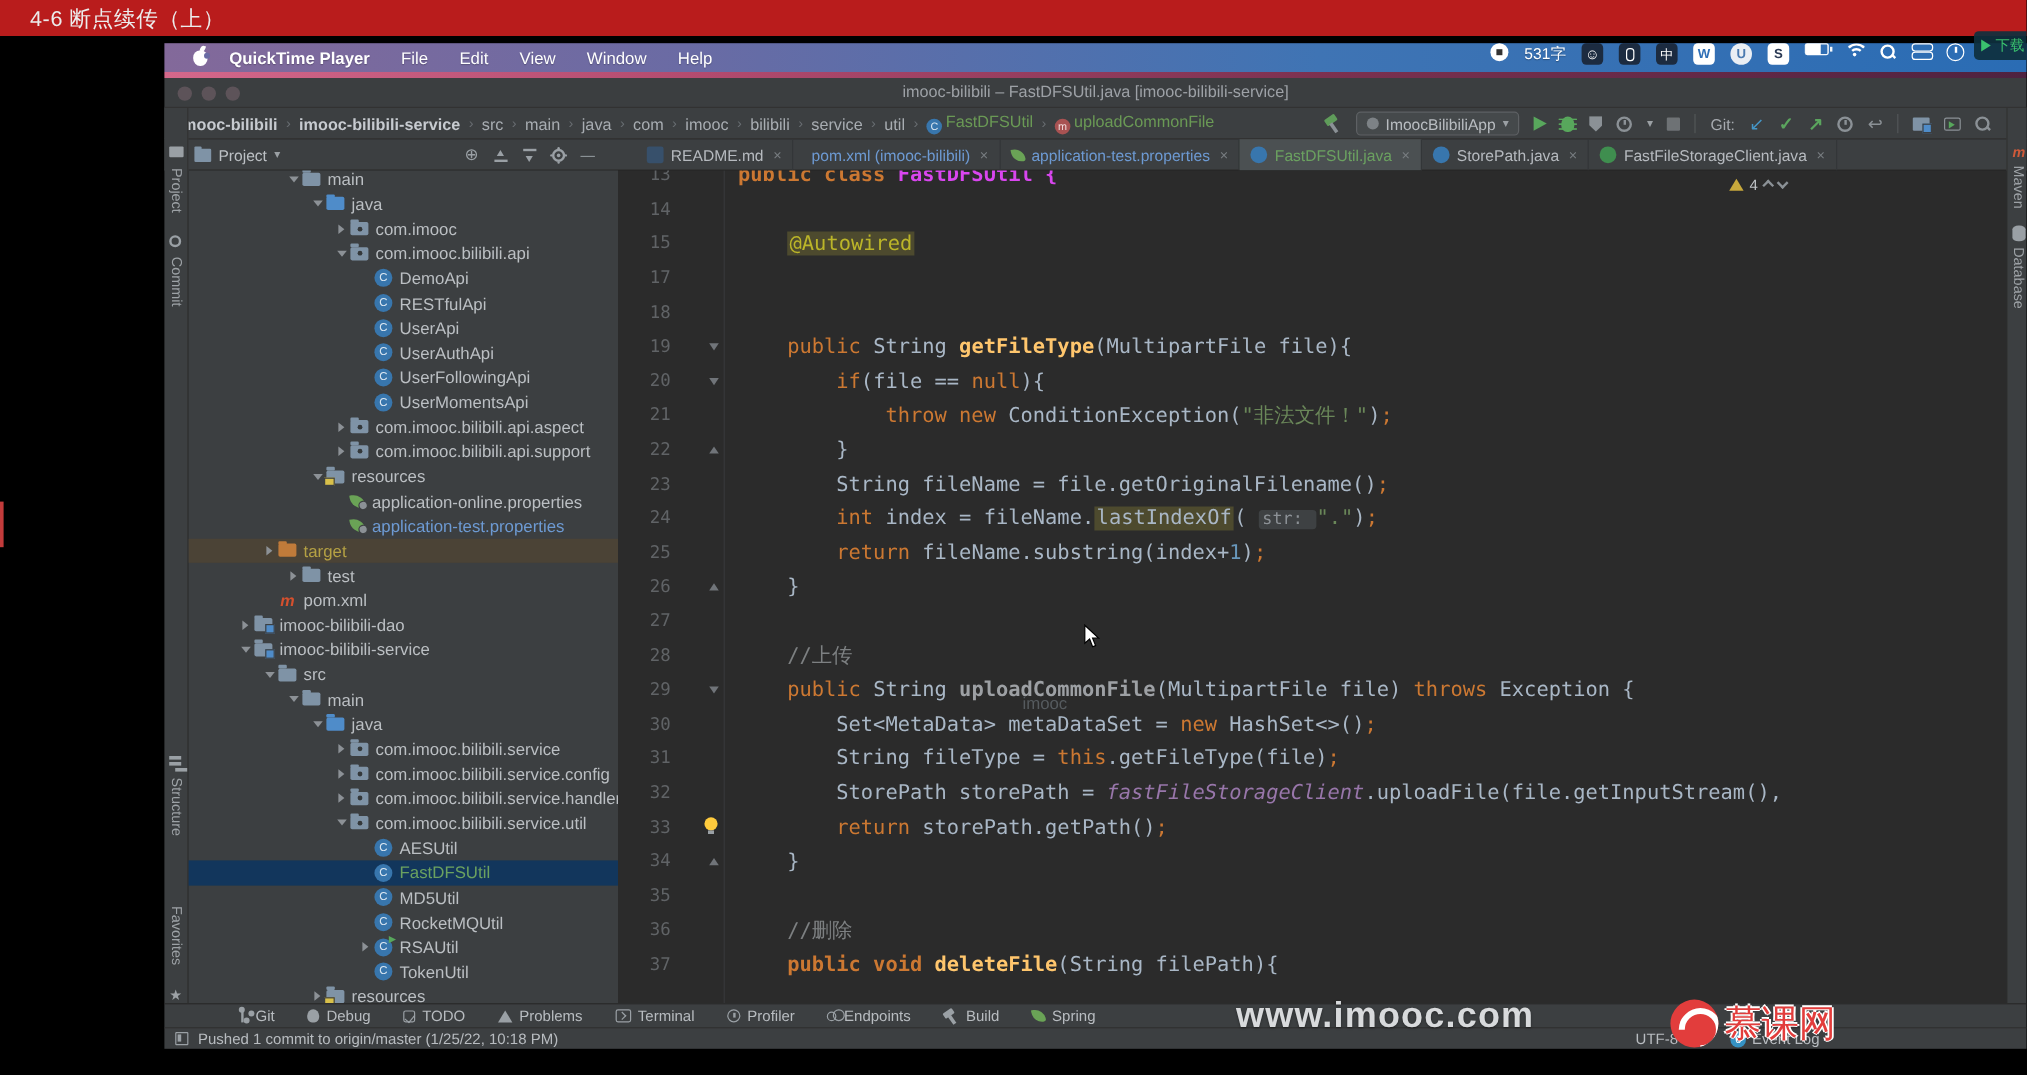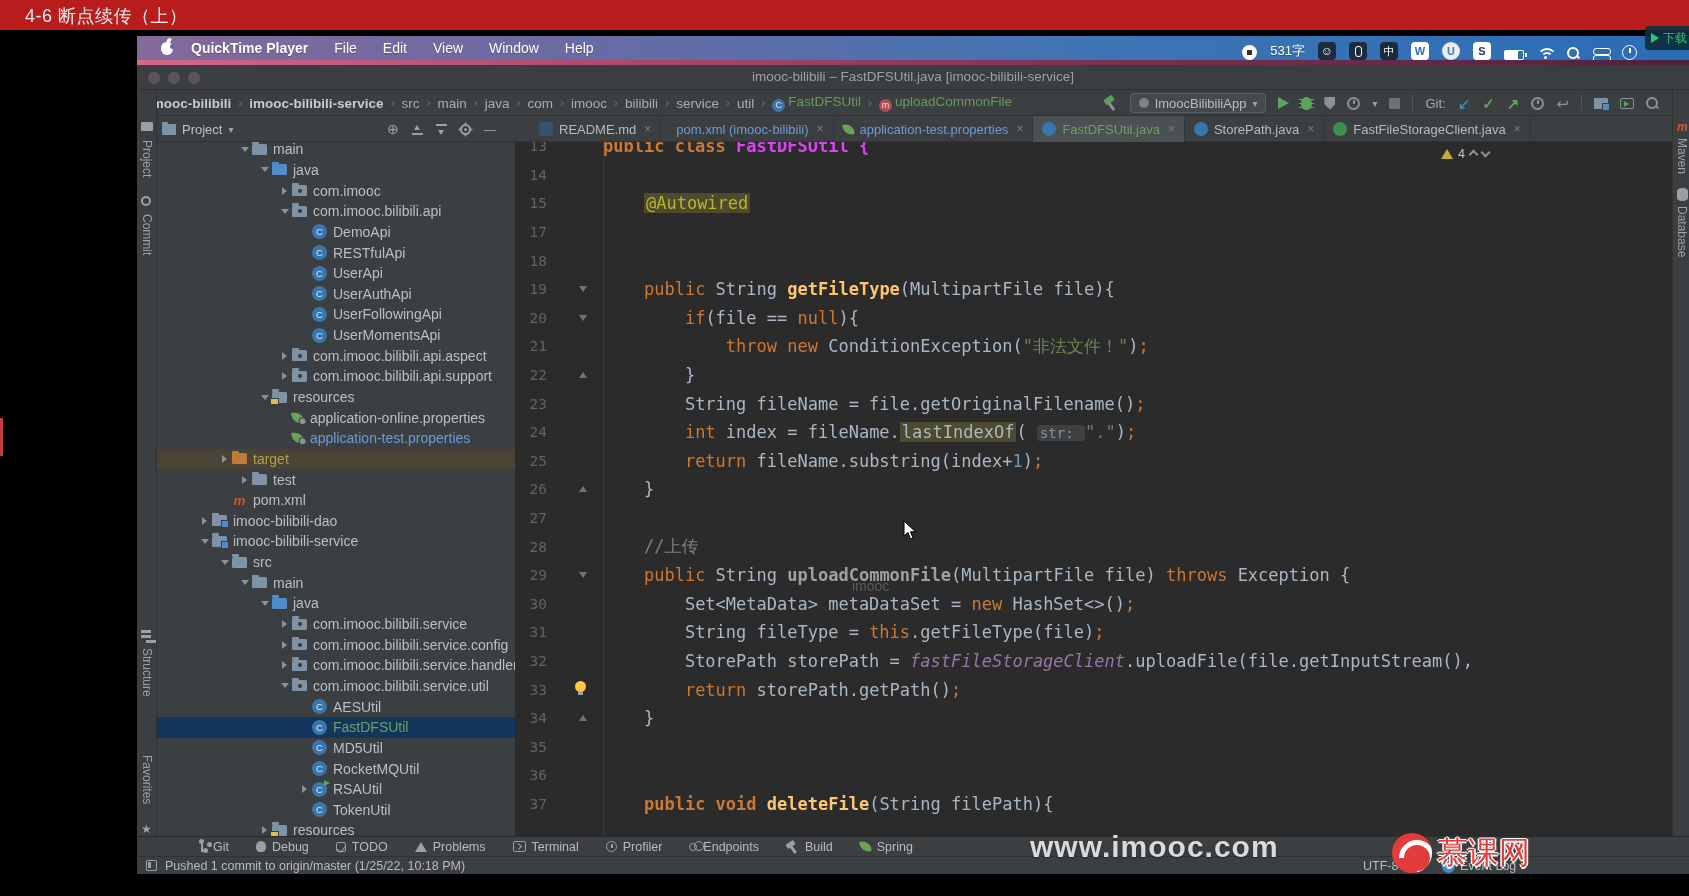--- a/index.html
+++ b/index.html
@@ -20,21 +20,21 @@
   
   #menubar{left:137px;top:36px;width:1552px;height:24px;
            background:linear-gradient(90deg,#83699a 0%,#6a6ba4 28%,#3f74b4 62%,#2a6cb4 100%);
            display:flex;align-items:center;color:#fff;font-size:14px;}
   #apple-logo{width:12px;height:13px;background:#fff;border-radius:45% 45% 48% 48%;margin-left:24px;position:relative;}
   #apple-logo::before{content:"";position:absolute;top:-4px;left:6px;width:4px;height:5px;background:#fff;border-radius:60% 0 60% 0;transform:rotate(20deg);}
   #apple-logo::after{content:"";position:absolute;top:2px;right:-2px;width:5px;height:5px;background:#6a6ba4;border-radius:50%;}
   #menu-items{display:flex;align-items:center;margin-left:18px;gap:26px;}
   .menu-item{white-space:nowrap;text-shadow:0 1px 1px rgba(0,0,0,.25);}
   .menu-item.appname{font-weight:bold;}
-  #menu-status{position:absolute;right:52px;top:0;height:24px;display:flex;align-items:flex-end;gap:13px;}
+  #menu-status{position:absolute;right:52px;top:0;height:24px;display:flex;align-items:flex-start;gap:13px;}
   .mchip{height:18px;min-width:18px;border-radius:4px;background:rgba(20,20,25,.75);display:flex;align-items:center;justify-content:center;color:#fff;font-size:11px;padding:0 2px;}
   .char-count-label{font-size:13px;color:#fff;text-shadow:0 1px 1px rgba(0,0,0,.3);}
   .record-stop-icon{width:15px;height:15px;border-radius:50%;background:#fff;position:relative;}
   .record-stop-icon::after{content:"";position:absolute;left:5px;top:5px;width:5px;height:5px;background:#333;}
   .emoji-icon::after{content:"☺";font-size:12px;}
   .mic-icon::after{content:"";width:5px;height:9px;border:1.5px solid #fff;border-radius:3px;display:block;}
   .wps-icon{background:#fff;}.wps-icon::after{content:"W";color:#2f6fb7;font-weight:bold;font-size:11px;}
   .u-browser-icon{border-radius:50%;background:#e9eef4;}.u-browser-icon::after{content:"U";color:#4a7ab0;font-weight:bold;font-size:11px;}
   .sogou-icon{background:#fff;}.sogou-icon::after{content:"S";color:#2b3a55;font-weight:bold;font-size:11px;}
   .battery-icon{width:20px;height:10px;border:1.5px solid rgba(255,255,255,.95);border-radius:2px;position:relative;background:linear-gradient(90deg,#fff 0 70%,transparent 70%);}
@@ -158,21 +158,21 @@
   .t-target{--c:#c07b3a;}
   .t-class,.t-class-run{width:15px;height:15px;border-radius:50%;background:#3876ad;color:#dbe7f2;font-size:9.5px;display:flex;align-items:center;justify-content:center;}
   .t-class-run::before{content:"";position:absolute;right:-3px;top:-2px;border-left:6px solid #58a75c;border-top:3.5px solid transparent;border-bottom:3.5px solid transparent;}
   .t-spring{width:12px;height:12px;background:#6aa356;border-radius:0 11px 2px 11px;transform:rotate(-10deg);}
   .t-spring::after{content:"";position:absolute;right:-2px;bottom:-2px;width:6px;height:6px;border-radius:50%;background:#8b9196;border:1px solid #3c3f41;}
   .t-maven{color:#d4502e;font-weight:bold;font-size:13.5px;font-style:italic;width:15px;text-align:center;line-height:13px;}
 
   
   #editor{left:515px;top:142px;width:1157px;height:694px;background:#2b2b2b;overflow:hidden;}
   #gutter-sep{position:absolute;left:88px;top:0;width:1px;height:694px;background:#37393b;}
-  #code{margin-top:-10px;position:relative;}
+  #code{margin-top:-10px;position:relative;padding-left:12px;}
   .cline{height:28.6px;display:flex;align-items:center;white-space:pre;font-family:"DejaVu Sans Mono","Liberation Mono",monospace;font-size:17px;}
   .ln{width:46px;flex:none;text-align:right;padding-right:14px;font-size:14.5px;color:#606366;}
   .foldcol{width:42px;flex:none;position:relative;height:100%;}
   .fold{position:absolute;left:18px;top:11px;width:0;height:0;}
   .fold.open{border-top:6px solid #707479;border-left:4.5px solid transparent;border-right:4.5px solid transparent;}
   .fold.close{border-bottom:6px solid #707479;border-left:4.5px solid transparent;border-right:4.5px solid transparent;}
   .bulb{position:absolute;left:14px;top:6px;width:11px;height:11px;background:#ffcb3d;border-radius:50%;}
   .bulb::after{content:"";position:absolute;left:3px;top:11px;width:5px;height:3px;background:#9aa0a5;}
   .codetext{flex:1;overflow:hidden;}
   .tok-kw{color:#cc7832;}.tok-kwb{color:#cc7832;font-weight:bold;}
@@ -638,21 +638,21 @@
         <div class="cline"><span class="ln">26</span><span class="foldcol"><span class="fold close"></span></span><span class="codetext"><span class="tok-sp">    </span><span class="tok-pl">}</span></span></div>
         <div class="cline"><span class="ln">27</span><span class="foldcol"></span><span class="codetext"></span></div>
         <div class="cline"><span class="ln">28</span><span class="foldcol"></span><span class="codetext"><span class="tok-sp">    </span><span class="tok-cmt">//上传</span></span></div>
         <div class="cline"><span class="ln">29</span><span class="foldcol"><span class="fold open"></span></span><span class="codetext"><span class="tok-sp">    </span><span class="tok-kw">public </span><span class="tok-pl">String </span><span class="tok-gmth">uploadCommonFile</span><span class="tok-pl">(MultipartFile file) </span><span class="tok-kw">throws</span><span class="tok-pl"> Exception {</span></span></div>
         <div class="cline"><span class="ln">30</span><span class="foldcol"></span><span class="codetext"><span class="tok-sp">        </span><span class="tok-pl">Set&lt;MetaData&gt; metaDataSet = </span><span class="tok-kw">new</span><span class="tok-pl"> HashSet&lt;&gt;()</span><span class="tok-semi">;</span></span></div>
         <div class="cline"><span class="ln">31</span><span class="foldcol"></span><span class="codetext"><span class="tok-sp">        </span><span class="tok-pl">String fileType = </span><span class="tok-kw">this</span><span class="tok-pl">.getFileType(file)</span><span class="tok-semi">;</span></span></div>
         <div class="cline"><span class="ln">32</span><span class="foldcol"></span><span class="codetext"><span class="tok-sp">        </span><span class="tok-pl">StorePath storePath = </span><span class="tok-fld">fastFileStorageClient</span><span class="tok-pl">.uploadFile(file.getInputStream(), </span></span></div>
         <div class="cline"><span class="ln">33</span><span class="foldcol"><span class="bulb"></span></span><span class="codetext"><span class="tok-sp">        </span><span class="tok-kw">return</span><span class="tok-pl"> storePath.getPath()</span><span class="tok-semi">;</span></span></div>
         <div class="cline"><span class="ln">34</span><span class="foldcol"><span class="fold close"></span></span><span class="codetext"><span class="tok-sp">    </span><span class="tok-pl">}</span></span></div>
         <div class="cline"><span class="ln">35</span><span class="foldcol"></span><span class="codetext"></span></div>
-        <div class="cline"><span class="ln">36</span><span class="foldcol"></span></div>
+        <div class="cline"><span class="ln">36</span><span class="foldcol"></span><span class="codetext"><span class="tok-sp">    </span><span class="tok-cmt">//删除</span></span></div>
         <div class="cline"><span class="ln">37</span><span class="foldcol"></span><span class="codetext"><span class="tok-sp">    </span><span class="tok-kwb">public void </span><span class="tok-mth">deleteFile</span><span class="tok-pl">(String filePath){</span></span></div>
       </div>
     <div id="editor-watermark">imooc</div>
   </div>
 
   <div class="abs" id="inspections">
     <span class="warn-tri"></span>
     <span id="insp-count">4</span>
     <span class="insp-chev insp-up"></span>
     <span class="insp-chev insp-down"></span>

